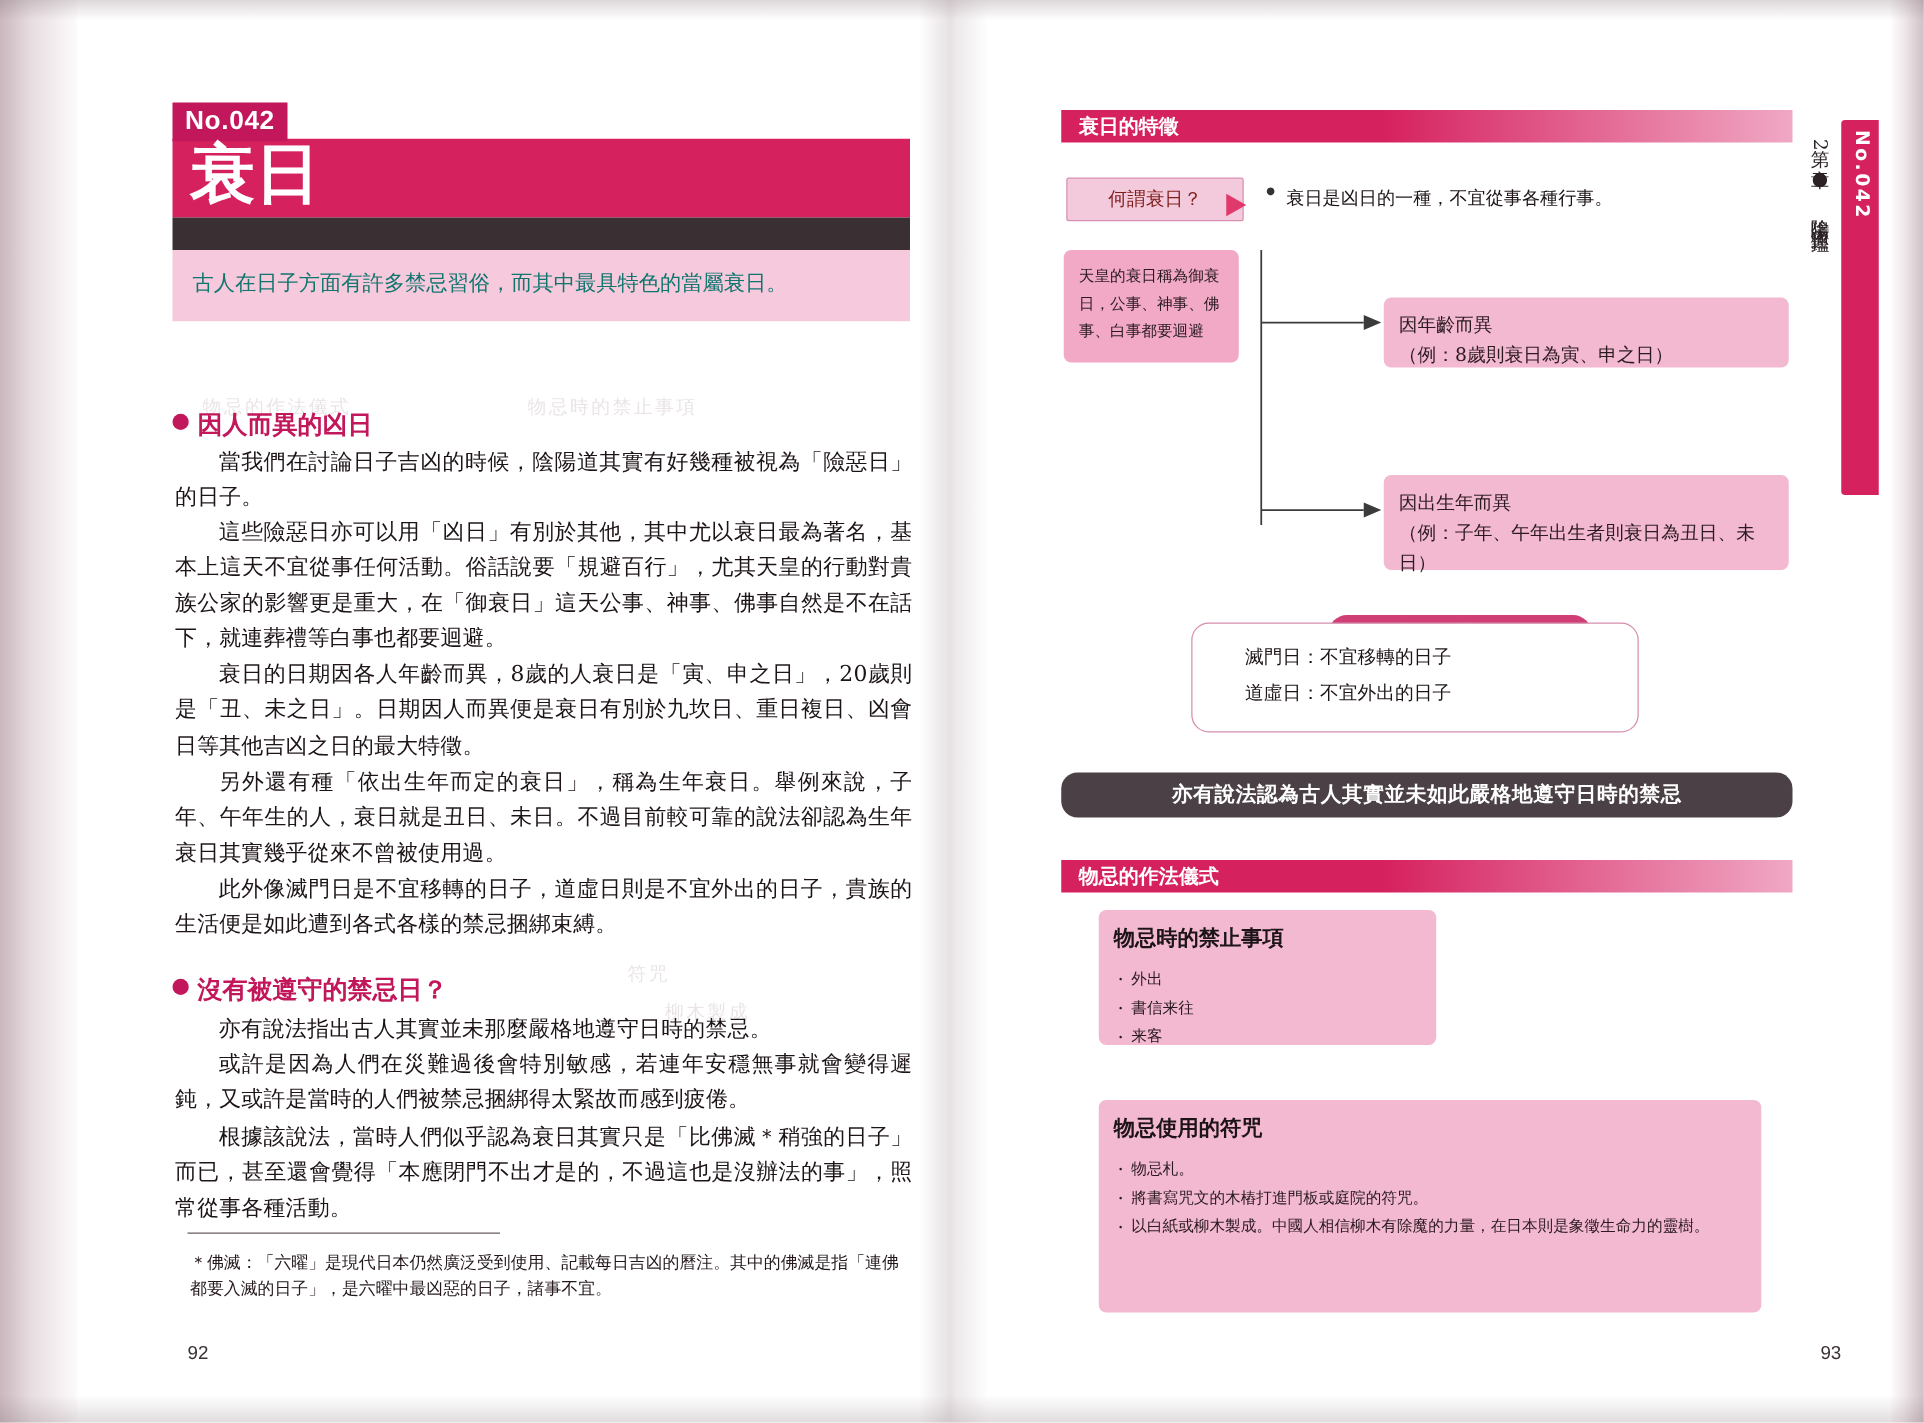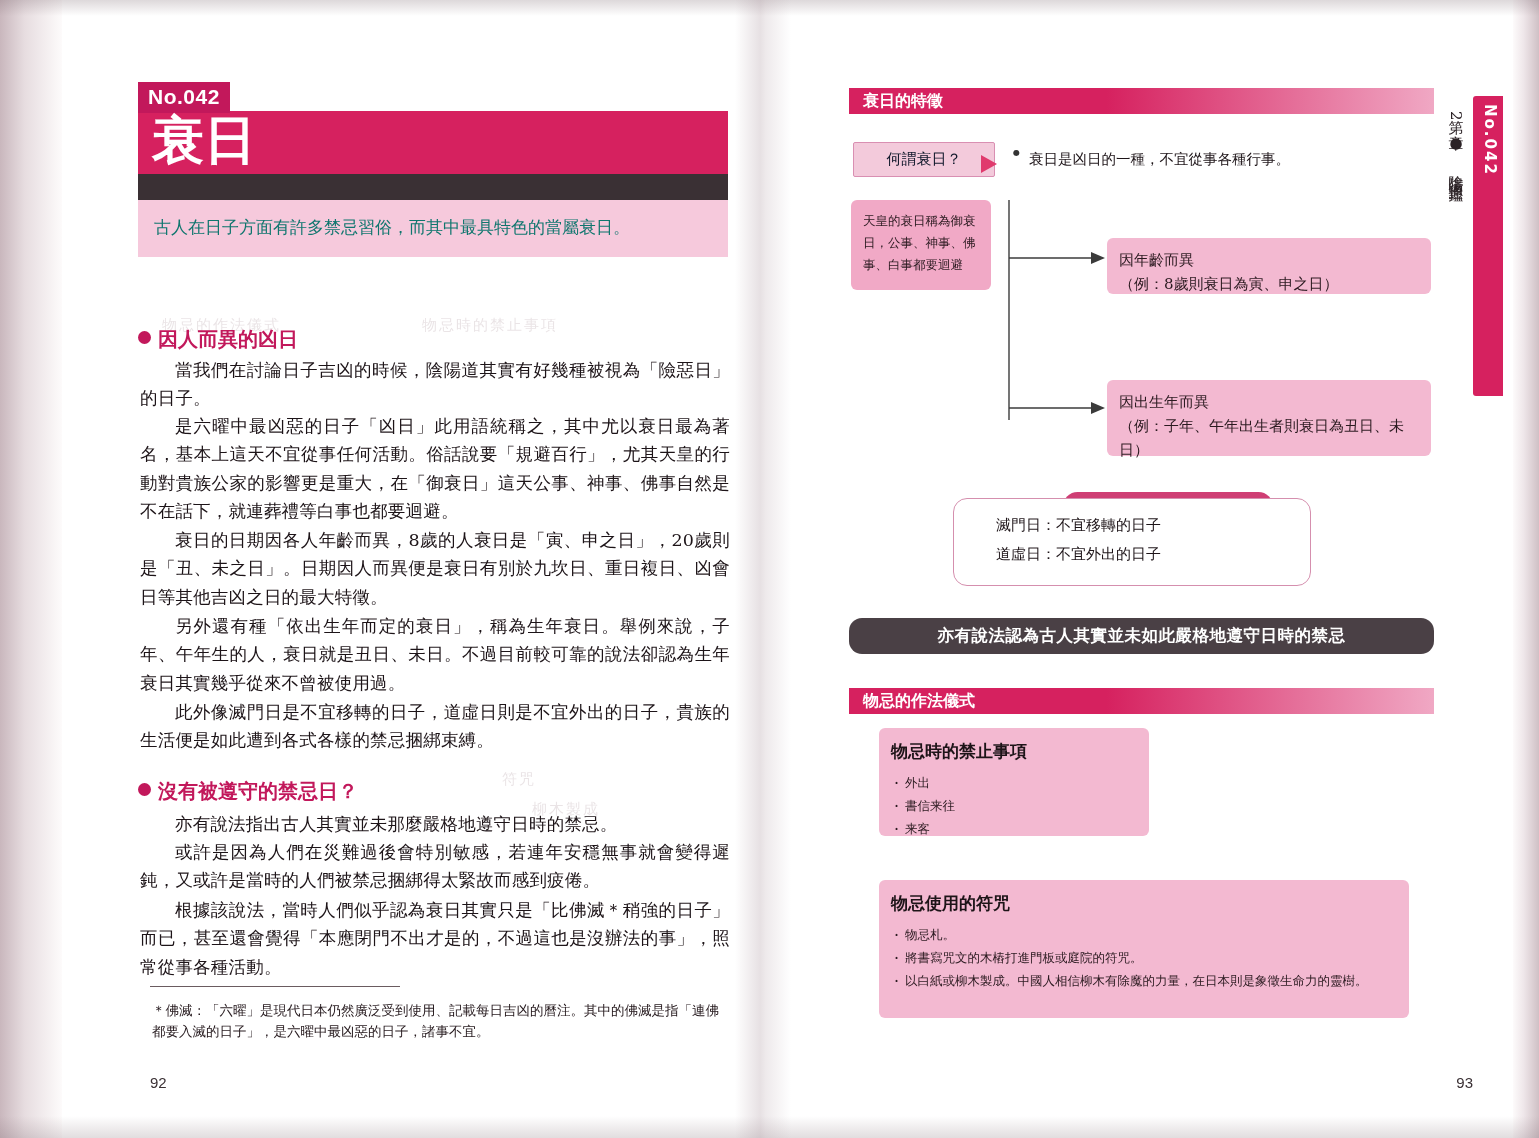--- a/index.html
+++ b/index.html
@@ -56,21 +56,21 @@
   
   .ghost{position:absolute;color:rgba(150,120,132,0.20);font-size:15px;
     letter-spacing:2px;pointer-events:none;}
 
   
   .page-right{position:absolute;left:791px;top:0;width:722px;height:1138px;}
   .band{position:absolute;height:26px;background:linear-gradient(90deg,#d6215f 0%,#d6215f 44%,#f0a8c4 100%);
     color:#fff;font-family:"DejaVu Sans","Liberation Sans",sans-serif;font-weight:bold;font-size:16px;
     padding:3px 0 0 14px;box-sizing:border-box;}
   .qbox{position:absolute;background:#f3cadb;border:1px solid #d98fb2;border-radius:2px;
-    color:#0f172a;font-size:15px;padding:7px 10px;font-family:"DejaVu Sans","Liberation Sans",sans-serif;}
+    color:#7f1d1d;font-size:15px;padding:7px 10px;font-family:"DejaVu Sans","Liberation Sans",sans-serif;}
   .bullet-list{position:absolute;font-size:14.5px;line-height:1.85;color:#1d1418;}
   .bullet-list div{position:relative;padding-left:16px;margin-top:12px;}
   .bullet-list div:before{content:"●";position:absolute;left:0;top:0;font-size:8px;color:#333;}
   .pinkbox{position:absolute;background:#f3b9d1;border-radius:6px;color:#2b1a20;
     font-size:15px;line-height:1.6;padding:10px 12px;box-sizing:border-box;}
   .pinkbox.small{font-size:12.5px;line-height:1.75;background:#f1a9c6;}
   .ovalhead{position:absolute;background:#cf3e74;color:#fff;border-radius:16px;
     text-align:center;font-size:15px;font-family:"DejaVu Sans","Liberation Sans",sans-serif;
     padding:5px 0;}
   .roundbox{position:absolute;border:1px solid #d58fae;border-radius:14px;
@@ -120,21 +120,21 @@
       <div class="title-main">衰日</div>
       <div class="title-black"></div>
       <div class="lede">古人在日子方面有許多禁忌習俗，而其中最具特色的當屬衰日。</div>
     </div>
 
     <div class="sec-head" style="left:76px;top:326px;">
       <span class="dot"></span><span>因人而異的凶日</span>
     </div>
 
     <div class="body-p" style="left:78px;top:356px;width:590px;text-indent:2em;">當我們在討論日子吉凶的時候，陰陽道其實有好幾種被視為「險惡日」的日子。</div>
-    <div class="body-p" style="left:78px;top:412px;width:590px;text-indent:2em;">是六曜中最凶惡的日子「凶日」此用語統稱之，其中尤以衰日最為著名，基本上這天不宜從事任何活動。俗話說要「規避百行」，尤其天皇的行動對貴族公家的影響更是重大，在「御衰日」這天公事、神事、佛事自然是不在話下，就連葬禮等白事也都要迴避。</div>
+    <div class="body-p" style="left:78px;top:412px;width:590px;text-indent:2em;">這些險惡日亦可以用「凶日」有別於其他，其中尤以衰日最為著名，基本上這天不宜從事任何活動。俗話說要「規避百行」，尤其天皇的行動對貴族公家的影響更是重大，在「御衰日」這天公事、神事、佛事自然是不在話下，就連葬禮等白事也都要迴避。</div>
     <div class="body-p" style="left:78px;top:526px;width:590px;text-indent:2em;">衰日的日期因各人年齡而異，8歲的人衰日是「寅、申之日」，20歲則是「丑、未之日」。日期因人而異便是衰日有別於九坎日、重日複日、凶會日等其他吉凶之日的最大特徵。</div>
     <div class="body-p" style="left:78px;top:612px;width:590px;text-indent:2em;">另外還有種「依出生年而定的衰日」，稱為生年衰日。舉例來說，子年、午年生的人，衰日就是丑日、未日。不過目前較可靠的說法卻認為生年衰日其實幾乎從來不曾被使用過。</div>
     <div class="body-p" style="left:78px;top:698px;width:590px;text-indent:2em;">此外像滅門日是不宜移轉的日子，道虛日則是不宜外出的日子，貴族的生活便是如此遭到各式各樣的禁忌捆綁束縛。</div>
 
     <div class="sec-head" style="left:76px;top:778px;">
       <span class="dot"></span><span>沒有被遵守的禁忌日？</span>
     </div>
 
     <div class="body-p" style="left:78px;top:810px;width:590px;text-indent:2em;">亦有說法指出古人其實並未那麼嚴格地遵守日時的禁忌。</div>
     <div class="body-p" style="left:78px;top:838px;width:590px;text-indent:2em;">或許是因為人們在災難過後會特別敏感，若連年安穩無事就會變得遲鈍，又或許是當時的人們被禁忌捆綁得太緊故而感到疲倦。</div>
@@ -186,21 +186,21 @@
 
     <div class="pinkbox" style="left:88px;top:728px;width:270px;height:108px;">
       <div class="cardhead">物忌時的禁止事項</div>
       <div class="cardlist">
         <div>外出</div>
         <div>書信来往</div>
         <div>来客</div>
       </div>
     </div>
 
-    <div class="pinkbox" style="left:88px;top:880px;width:530px;height:138px;">
+    <div class="pinkbox" style="left:88px;top:880px;width:530px;height:170px;">
       <div class="cardhead">物忌使用的符咒</div>
       <div class="cardlist">
         <div>物忌札。</div>
         <div>將書寫咒文的木樁打進門板或庭院的符咒。</div>
         <div>以白紙或柳木製成。中國人相信柳木有除魔的力量，在日本則是象徵生命力的靈樹。</div>
       </div>
     </div>
 
     <div class="tab"></div>
     <div class="tab-text">No.042</div>

